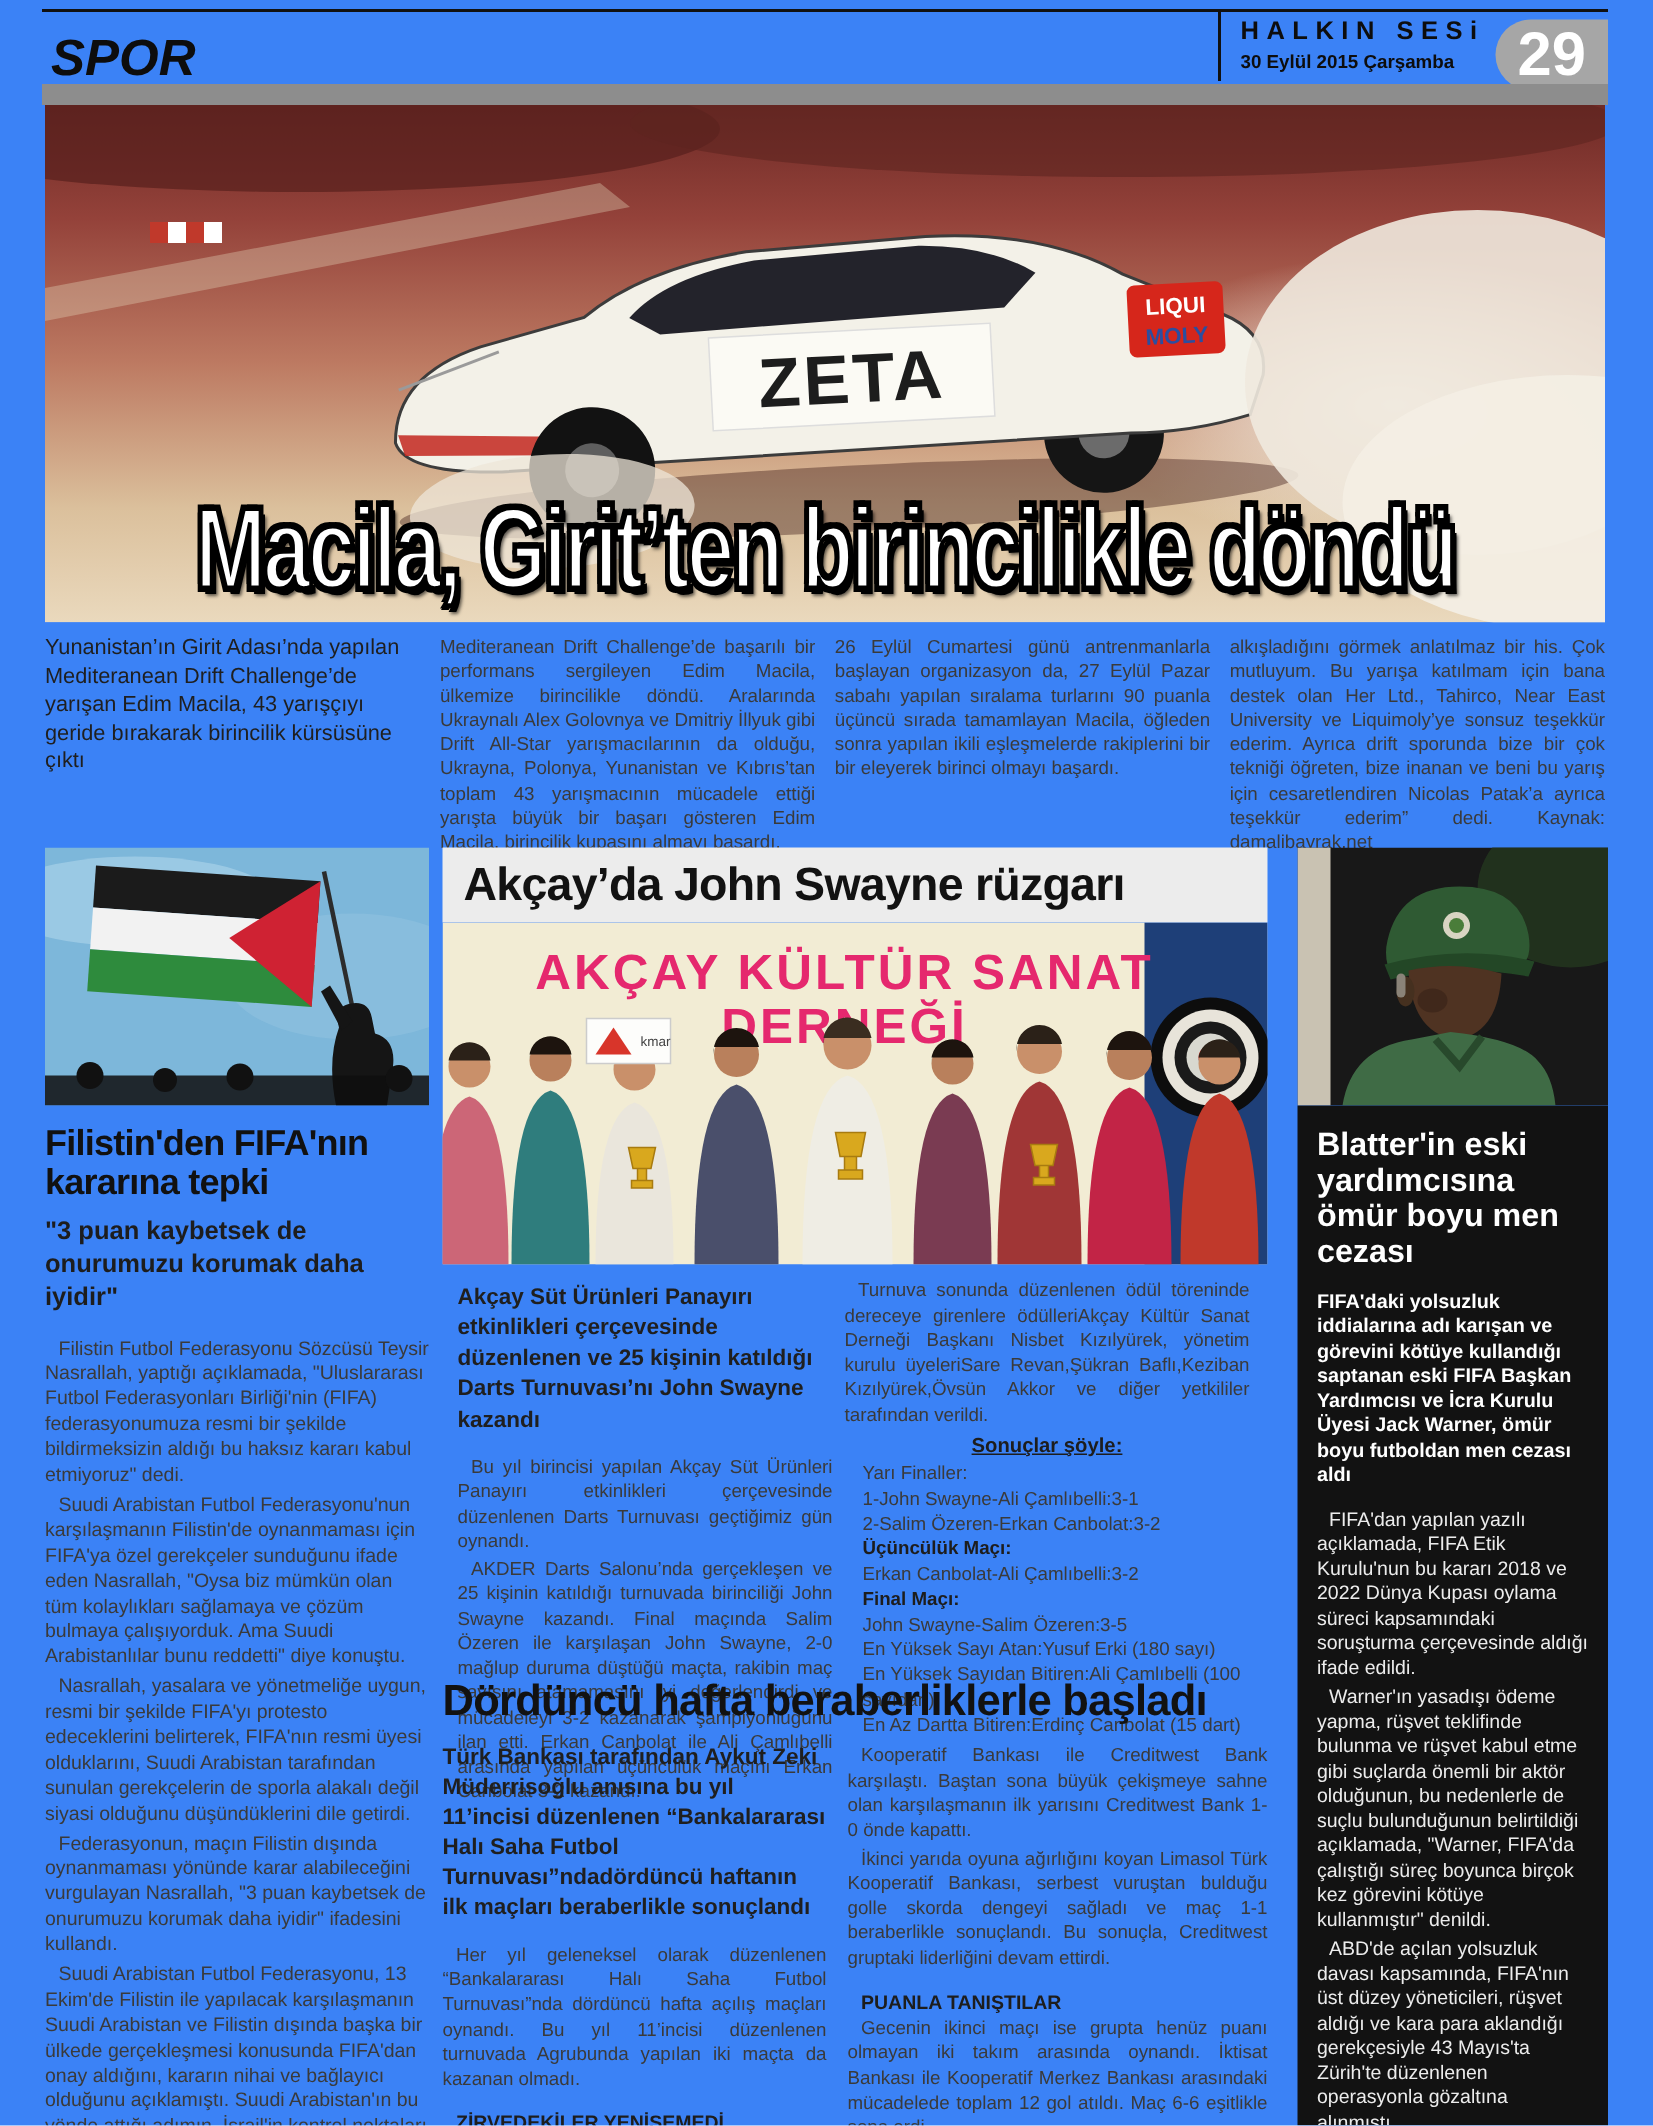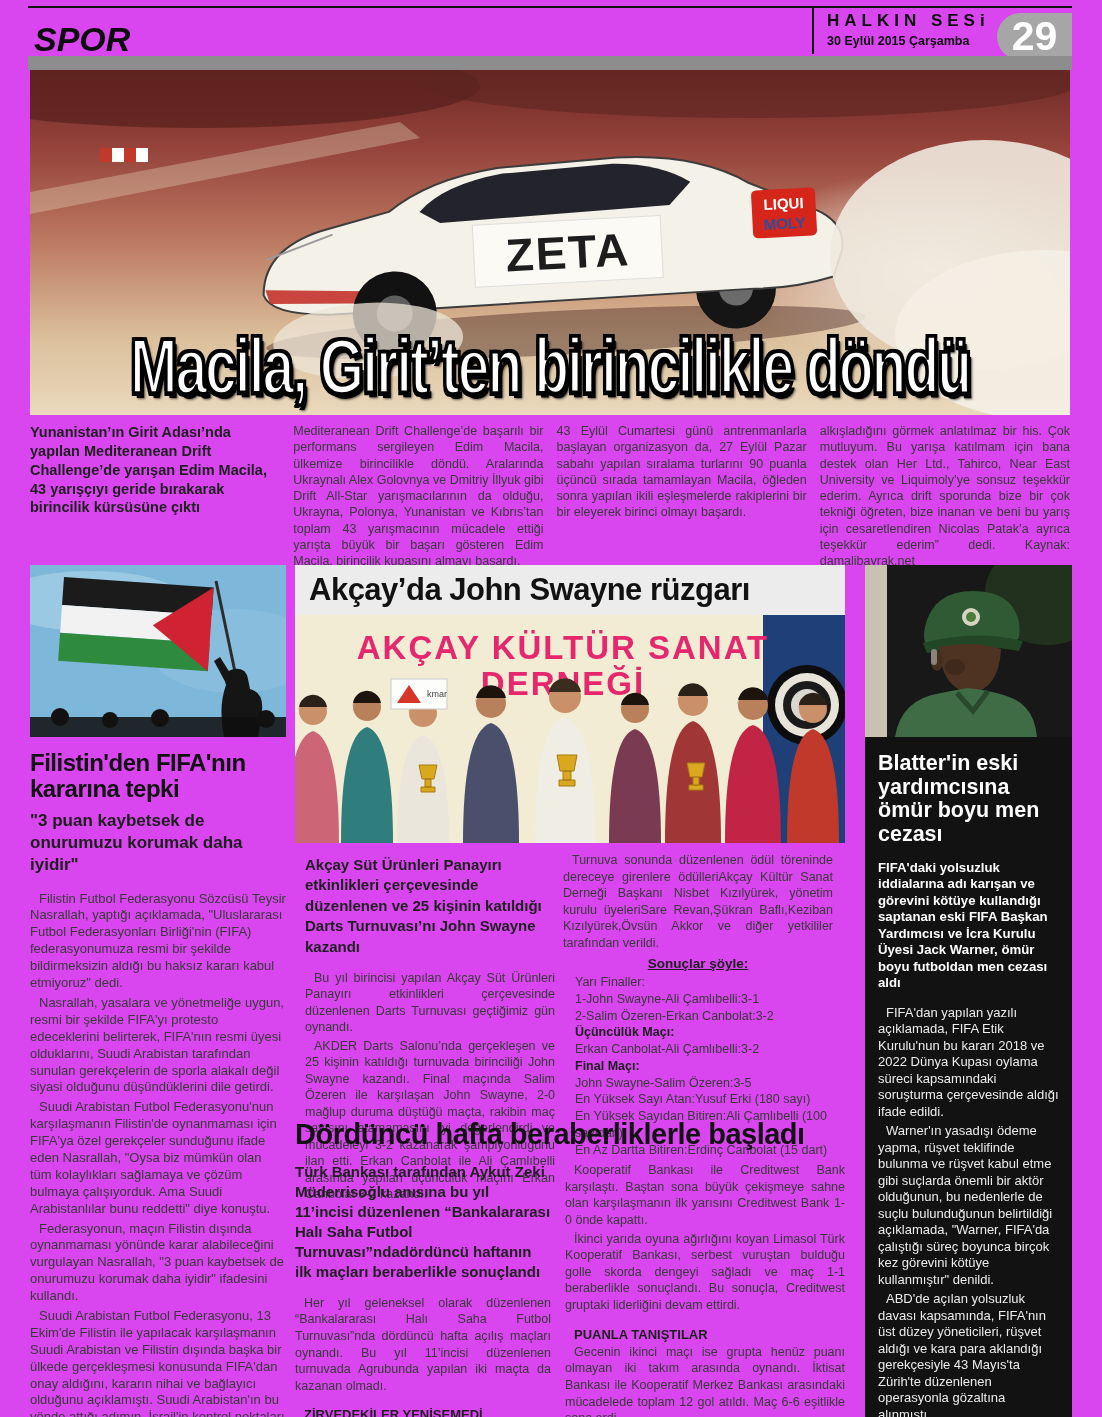--- a/index.html
+++ b/index.html
@@ -1,37 +1,37 @@
 <!DOCTYPE html>
 <html><head>
 <meta charset="utf-8">
 <style>
   html,body{margin:0;padding:0;background:#fff;}
-  #page{position:relative;width:1102px;height:1417px;background:#d946ef;overflow:hidden;
+  #page{position:relative;width:1102px;height:1417px;background:#3b82f6;overflow:hidden;
         font-family:"Liberation Sans",sans-serif;color:#3a3a3a;}
   .topline{position:absolute;left:28px;top:6px;width:1044px;height:2px;background:#111;}
   .spor{position:absolute;left:34px;top:20px;font-size:34px;font-weight:bold;font-style:italic;color:#0d0d0d;}
   .hdr-div{position:absolute;left:812px;top:8px;width:2px;height:46px;background:#111;}
   .paper{position:absolute;left:827px;top:11px;font-size:17px;font-weight:bold;letter-spacing:5px;color:#0d0d0d;}
   .pdate{position:absolute;left:827px;top:34px;font-size:12.5px;font-weight:bold;color:#0d0d0d;}
   .pagenum{position:absolute;left:997px;top:13px;width:75px;height:47px;background:#a6a6a6;
            border-radius:28px 0 0 28px;color:#fff;font-size:41px;font-weight:bold;text-align:center;line-height:47px;}
   .graybar{position:absolute;left:28px;top:56px;width:1044px;height:14px;background:#8d8d8d;}
 
   .photo-main{position:absolute;left:30px;top:70px;width:1040px;height:345px;overflow:hidden;}
   .photo-main svg{display:block;}
   .main-headline{position:absolute;left:0;right:0;bottom:4px;text-align:center;white-space:nowrap;
     font-size:57px;font-weight:bold;letter-spacing:-2px;color:#fff;
     transform:scaleY(1.35);transform-origin:center bottom;
     -webkit-text-stroke:2.5px #000;
     text-shadow:3px 3px 0 #000,-2px -2px 0 #000,2px -2px 0 #000,-2px 2px 0 #000,4px 4px 2px rgba(0,0,0,.6);}
 
   .lead-cols{position:absolute;left:30px;top:423px;width:1040px;height:142px;display:flex;gap:13px;}
   .lead-col{flex:1;min-width:0;}
-  .lead-intro{font-size:14.5px;font-weight:bold;line-height:1.3;color:#1f1f1f;margin:0;}
+  .lead-intro{font-size:14.5px;font-weight:normal;line-height:1.3;color:#1f1f1f;margin:0;}
   .lead-cols p.body{font-size:12.5px;line-height:1.3;text-align:justify;margin:0;color:#3a3a3a;}
   .lead-col .follow{margin-top:9px;text-indent:9px;}
 
   .fifa-col{position:absolute;left:30px;top:565px;width:256px;}
   .fifa-col svg{display:block;}
   .fifa-title{font-size:24px;font-weight:bold;line-height:1.07;letter-spacing:-0.5px;color:#111;margin:13px 0 9px;}
   .fifa-sub{font-size:17px;font-weight:bold;line-height:1.28;color:#1d1d1d;margin:0 0 15px;}
   .fifa-col p.body{font-size:13px;line-height:1.3;margin:0 0 3px;text-indent:9px;color:#3a3a3a;}
 
   .darts-block{position:absolute;left:295px;top:565px;width:550px;}
@@ -128,21 +128,21 @@
   </div>
 
   <div class="lead-cols">
     <div class="lead-col">
       <p class="lead-intro">Yunanistan’ın Girit Adası’nda yapılan Mediteranean Drift Challenge’de yarışan Edim Macila, 43 yarışçıyı geride bırakarak birincilik kürsüsüne çıktı</p>
     </div>
     <div class="lead-col">
       <p class="body">Mediteranean Drift Challenge’de başarılı bir performans sergileyen Edim Macila, ülkemize birincilikle döndü. Aralarında Ukraynalı Alex Golovnya ve Dmitriy İllyuk gibi Drift All-Star yarışmacılarının da olduğu, Ukrayna, Polonya, Yunanistan ve Kıbrıs’tan toplam 43 yarışmacının mücadele ettiği yarışta büyük bir başarı gösteren Edim Macila, birincilik kupasını almayı başardı.</p>
     </div>
     <div class="lead-col">
-      <p class="body">43 Eylül Cumartesi günü antrenmanlarla başlayan organizasyon da, 27 Eylül Pazar sabahı yapılan sıralama turlarını 90 puanla üçüncü sırada tamamlayan Macila, öğleden sonra yapılan ikili eşleşmelerde rakiplerini bir bir eleyerek birinci olmayı başardı.</p>
+      <p class="body">26 Eylül Cumartesi günü antrenmanlarla başlayan organizasyon da, 27 Eylül Pazar sabahı yapılan sıralama turlarını 90 puanla üçüncü sırada tamamlayan Macila, öğleden sonra yapılan ikili eşleşmelerde rakiplerini bir bir eleyerek birinci olmayı başardı.</p>
     </div>
     <div class="lead-col">
       <p class="body">alkışladığını görmek anlatılmaz bir his. Çok mutluyum.  Bu yarışa katılmam için bana destek olan Her Ltd., Tahirco, Near East University ve Liquimoly’ye sonsuz teşekkür ederim. Ayrıca drift sporunda bize bir çok tekniği öğreten, bize inanan ve beni bu yarış için cesaretlendiren Nicolas Patak’a ayrıca teşekkür ederim” dedi. Kaynak: damalibayrak.net</p>
     </div>
   </div>
 
   <div class="fifa-col">
     <svg viewBox="0 0 256 172" width="256" height="172">
       <rect width="256" height="172" fill="#7db7da"></rect>
       <ellipse cx="60" cy="36" rx="95" ry="30" fill="#a7d0e8" opacity="0.7"></ellipse>
@@ -158,22 +158,22 @@
       <path d="M198,122 L184,96 L190,92 L205,116 Z" fill="#151515"></path>
       <rect y="152" width="256" height="20" fill="#0e0e0e" opacity="0.85"></rect>
       <circle cx="30" cy="152" r="9" fill="#111111"></circle>
         <circle cx="80" cy="155" r="8" fill="#111111"></circle>
       <circle cx="130" cy="153" r="9" fill="#111111"></circle>
         <circle cx="236" cy="154" r="9" fill="#111111"></circle>
     </svg>
     <h2 class="fifa-title">Filistin'den FIFA'nın kararına tepki</h2>
     <h3 class="fifa-sub">"3 puan kaybetsek de onurumuzu korumak daha iyidir"</h3>
     <p class="body">Filistin Futbol Federasyonu Sözcüsü Teysir Nasrallah, yaptığı açıklamada, "Uluslararası Futbol Federasyonları Birliği'nin (FIFA) federasyonumuza resmi bir şekilde bildirmeksizin aldığı bu haksız kararı kabul etmiyoruz" dedi.</p>
+    <p class="body">Suudi Arabistan Futbol Federasyonu'nun karşılaşmanın Filistin'de oynanmaması için FIFA'ya özel gerekçeler sunduğunu ifade eden Nasrallah, "Oysa biz mümkün olan tüm kolaylıkları sağlamaya ve çözüm bulmaya çalışıyorduk. Ama Suudi Arabistanlılar bunu reddetti" diye konuştu.</p>
     <p class="body">Nasrallah, yasalara ve yönetmeliğe uygun, resmi bir şekilde FIFA'yı protesto edeceklerini belirterek, FIFA'nın resmi üyesi olduklarını, Suudi Arabistan tarafından sunulan gerekçelerin de sporla alakalı değil siyasi olduğunu düşündüklerini dile getirdi.</p>
-    <p class="body">Suudi Arabistan Futbol Federasyonu'nun karşılaşmanın Filistin'de oynanmaması için FIFA'ya özel gerekçeler sunduğunu ifade eden Nasrallah, "Oysa biz mümkün olan tüm kolaylıkları sağlamaya ve çözüm bulmaya çalışıyorduk. Ama Suudi Arabistanlılar bunu reddetti" diye konuştu.</p>
     <p class="body">Federasyonun, maçın Filistin dışında oynanmaması yönünde karar alabileceğini vurgulayan Nasrallah, "3 puan kaybetsek de onurumuzu korumak daha iyidir" ifadesini kullandı.</p>
     <p class="body">Suudi Arabistan Futbol Federasyonu, 13 Ekim'de Filistin ile yapılacak karşılaşmanın Suudi Arabistan ve Filistin dışında başka bir ülkede gerçekleşmesi konusunda FIFA'dan onay aldığını, kararın nihai ve bağlayıcı olduğunu açıklamıştı. Suudi Arabistan'ın bu yönde attığı adımın, İsrail'in kontrol noktaları ve geçiş konusunda duyulan endişeden kaynaklandığı belirtiliyor.</p>
   </div>
 
   <div class="darts-block">
     <div class="darts-head">Akçay’da John Swayne rüzgarı</div>
     <svg viewBox="0 0 550 228" width="550" height="228">
       <rect width="550" height="228" fill="#f2ecd4"></rect>
       <rect x="468" y="0" width="82" height="228" fill="#1e3f78"></rect>
       <g>

